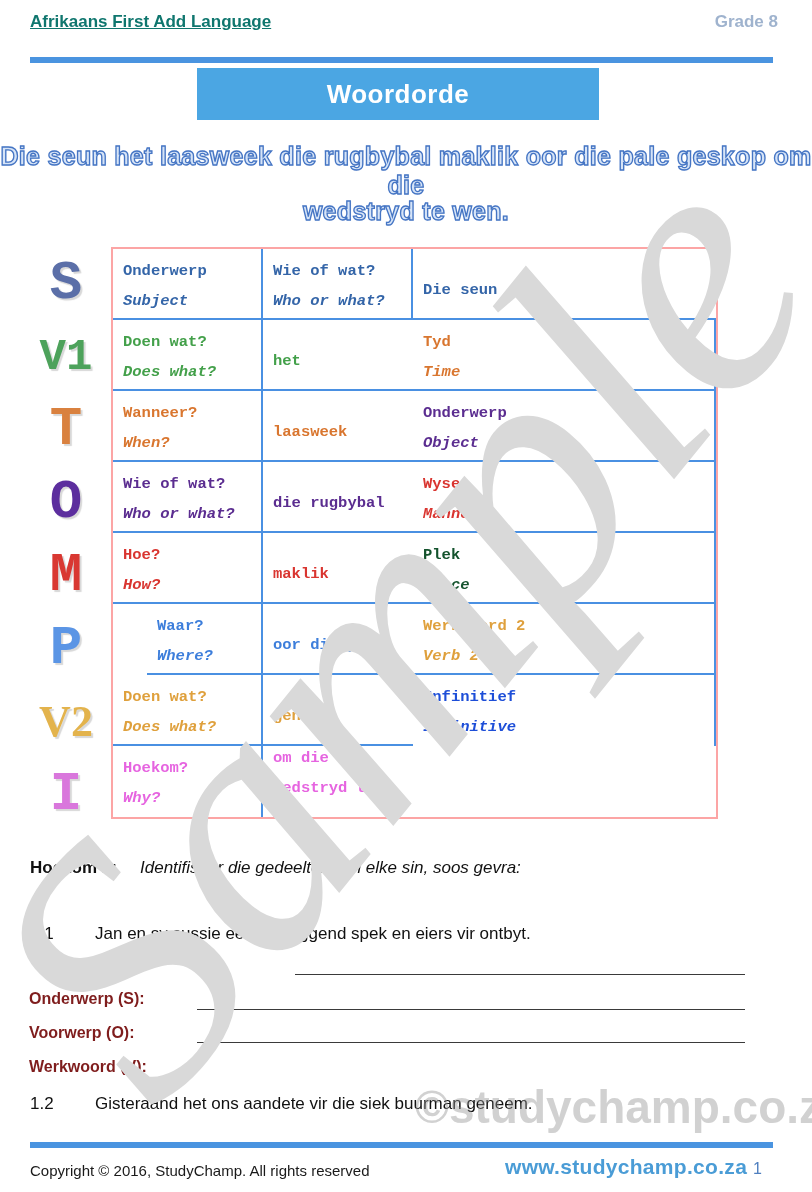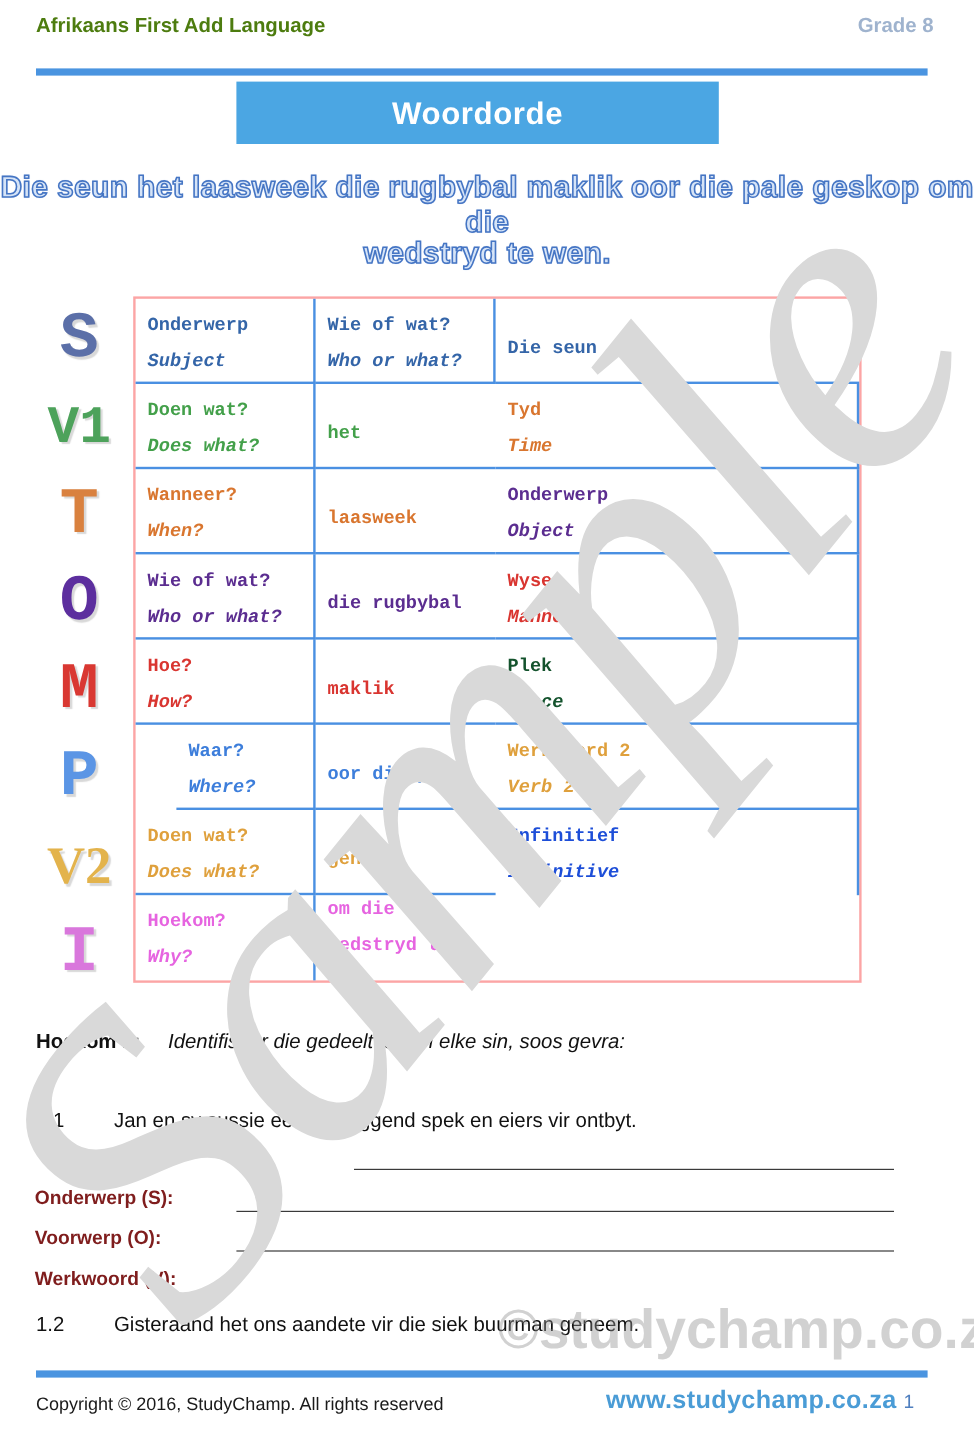--- a/index.html
+++ b/index.html
@@ -1,21 +1,21 @@
 <!DOCTYPE html>
 <html><head>
 <meta charset="utf-8">
 <style>
   html,body{margin:0;padding:0;background:#e8e8e8;}
   .page{
     position:relative;width:812px;height:1192px;background:#ffffff;
     font-family:"Liberation Sans",sans-serif;overflow:hidden;margin:0 auto;
   }
   
-  .hdr-left{position:absolute;left:30px;top:12px;font-size:17px;font-weight:bold;color:#4d7c0f;}
+  .hdr-left{position:absolute;left:30px;top:12px;font-size:17px;font-weight:bold;color:#0f766e;text-decoration:underline;}
   .hdr-right{position:absolute;right:34px;top:12px;font-size:17px;font-weight:bold;color:#9fb3ce;}
   .rule{position:absolute;left:30px;width:743px;height:6px;background:#4a94e0;}
   .rule-top{top:57px;}
   .rule-bottom{top:1142px;}
   
   .title-bar{
     position:absolute;left:197px;top:68px;width:402px;height:52px;background:#4ba6e3;
     display:flex;align-items:center;justify-content:center;
   }
   .title-bar span{color:#ffffff;font-size:26px;font-weight:bold;letter-spacing:.5px;}

